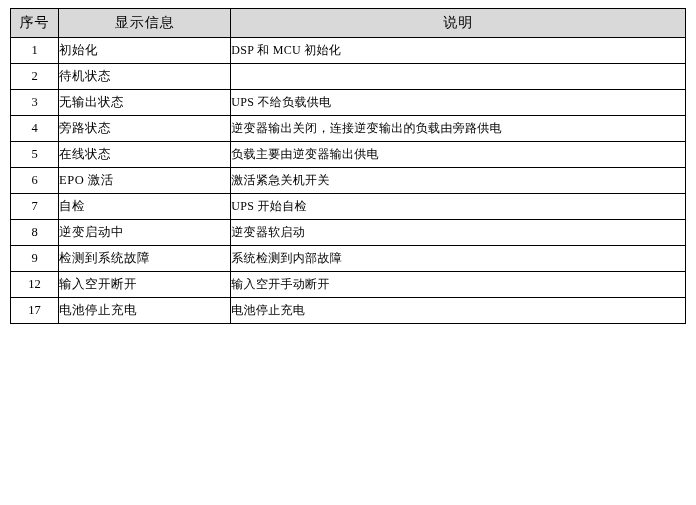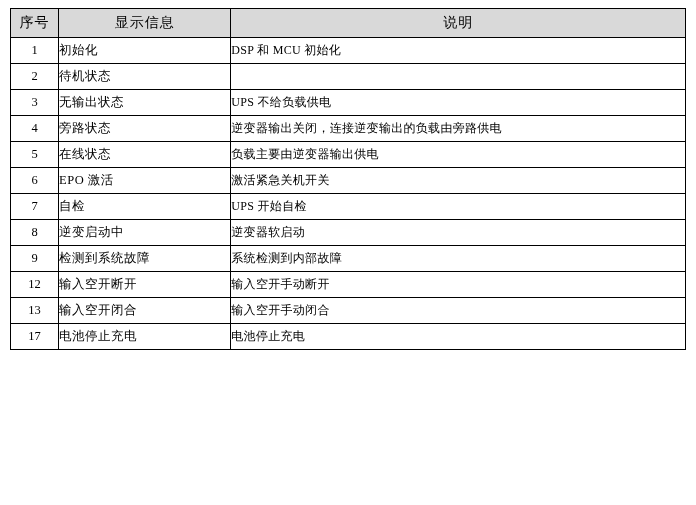--- a/index.html
+++ b/index.html
@@ -135,24 +135,19 @@
           <td class="cell-no">9</td>
           <td class="cell-info">检测到系统故障</td>
           <td class="cell-desc">系统检测到内部故障</td>
         </tr>
         <tr>
           <td class="cell-no">12</td>
           <td class="cell-info">输入空开断开</td>
           <td class="cell-desc">输入空开手动断开</td>
         </tr>
         <tr>
-          <td class="cell-no">13</td>
-          <td class="cell-info">输入空开闭合</td>
-          <td class="cell-desc">输入空开手动闭合</td>
-        </tr>
-        <tr>
           <td class="cell-no">17</td>
           <td class="cell-info">电池停止充电</td>
           <td class="cell-desc">电池停止充电</td>
         </tr>
       </tbody>
   </table>
 </div>
 
 </body></html>

